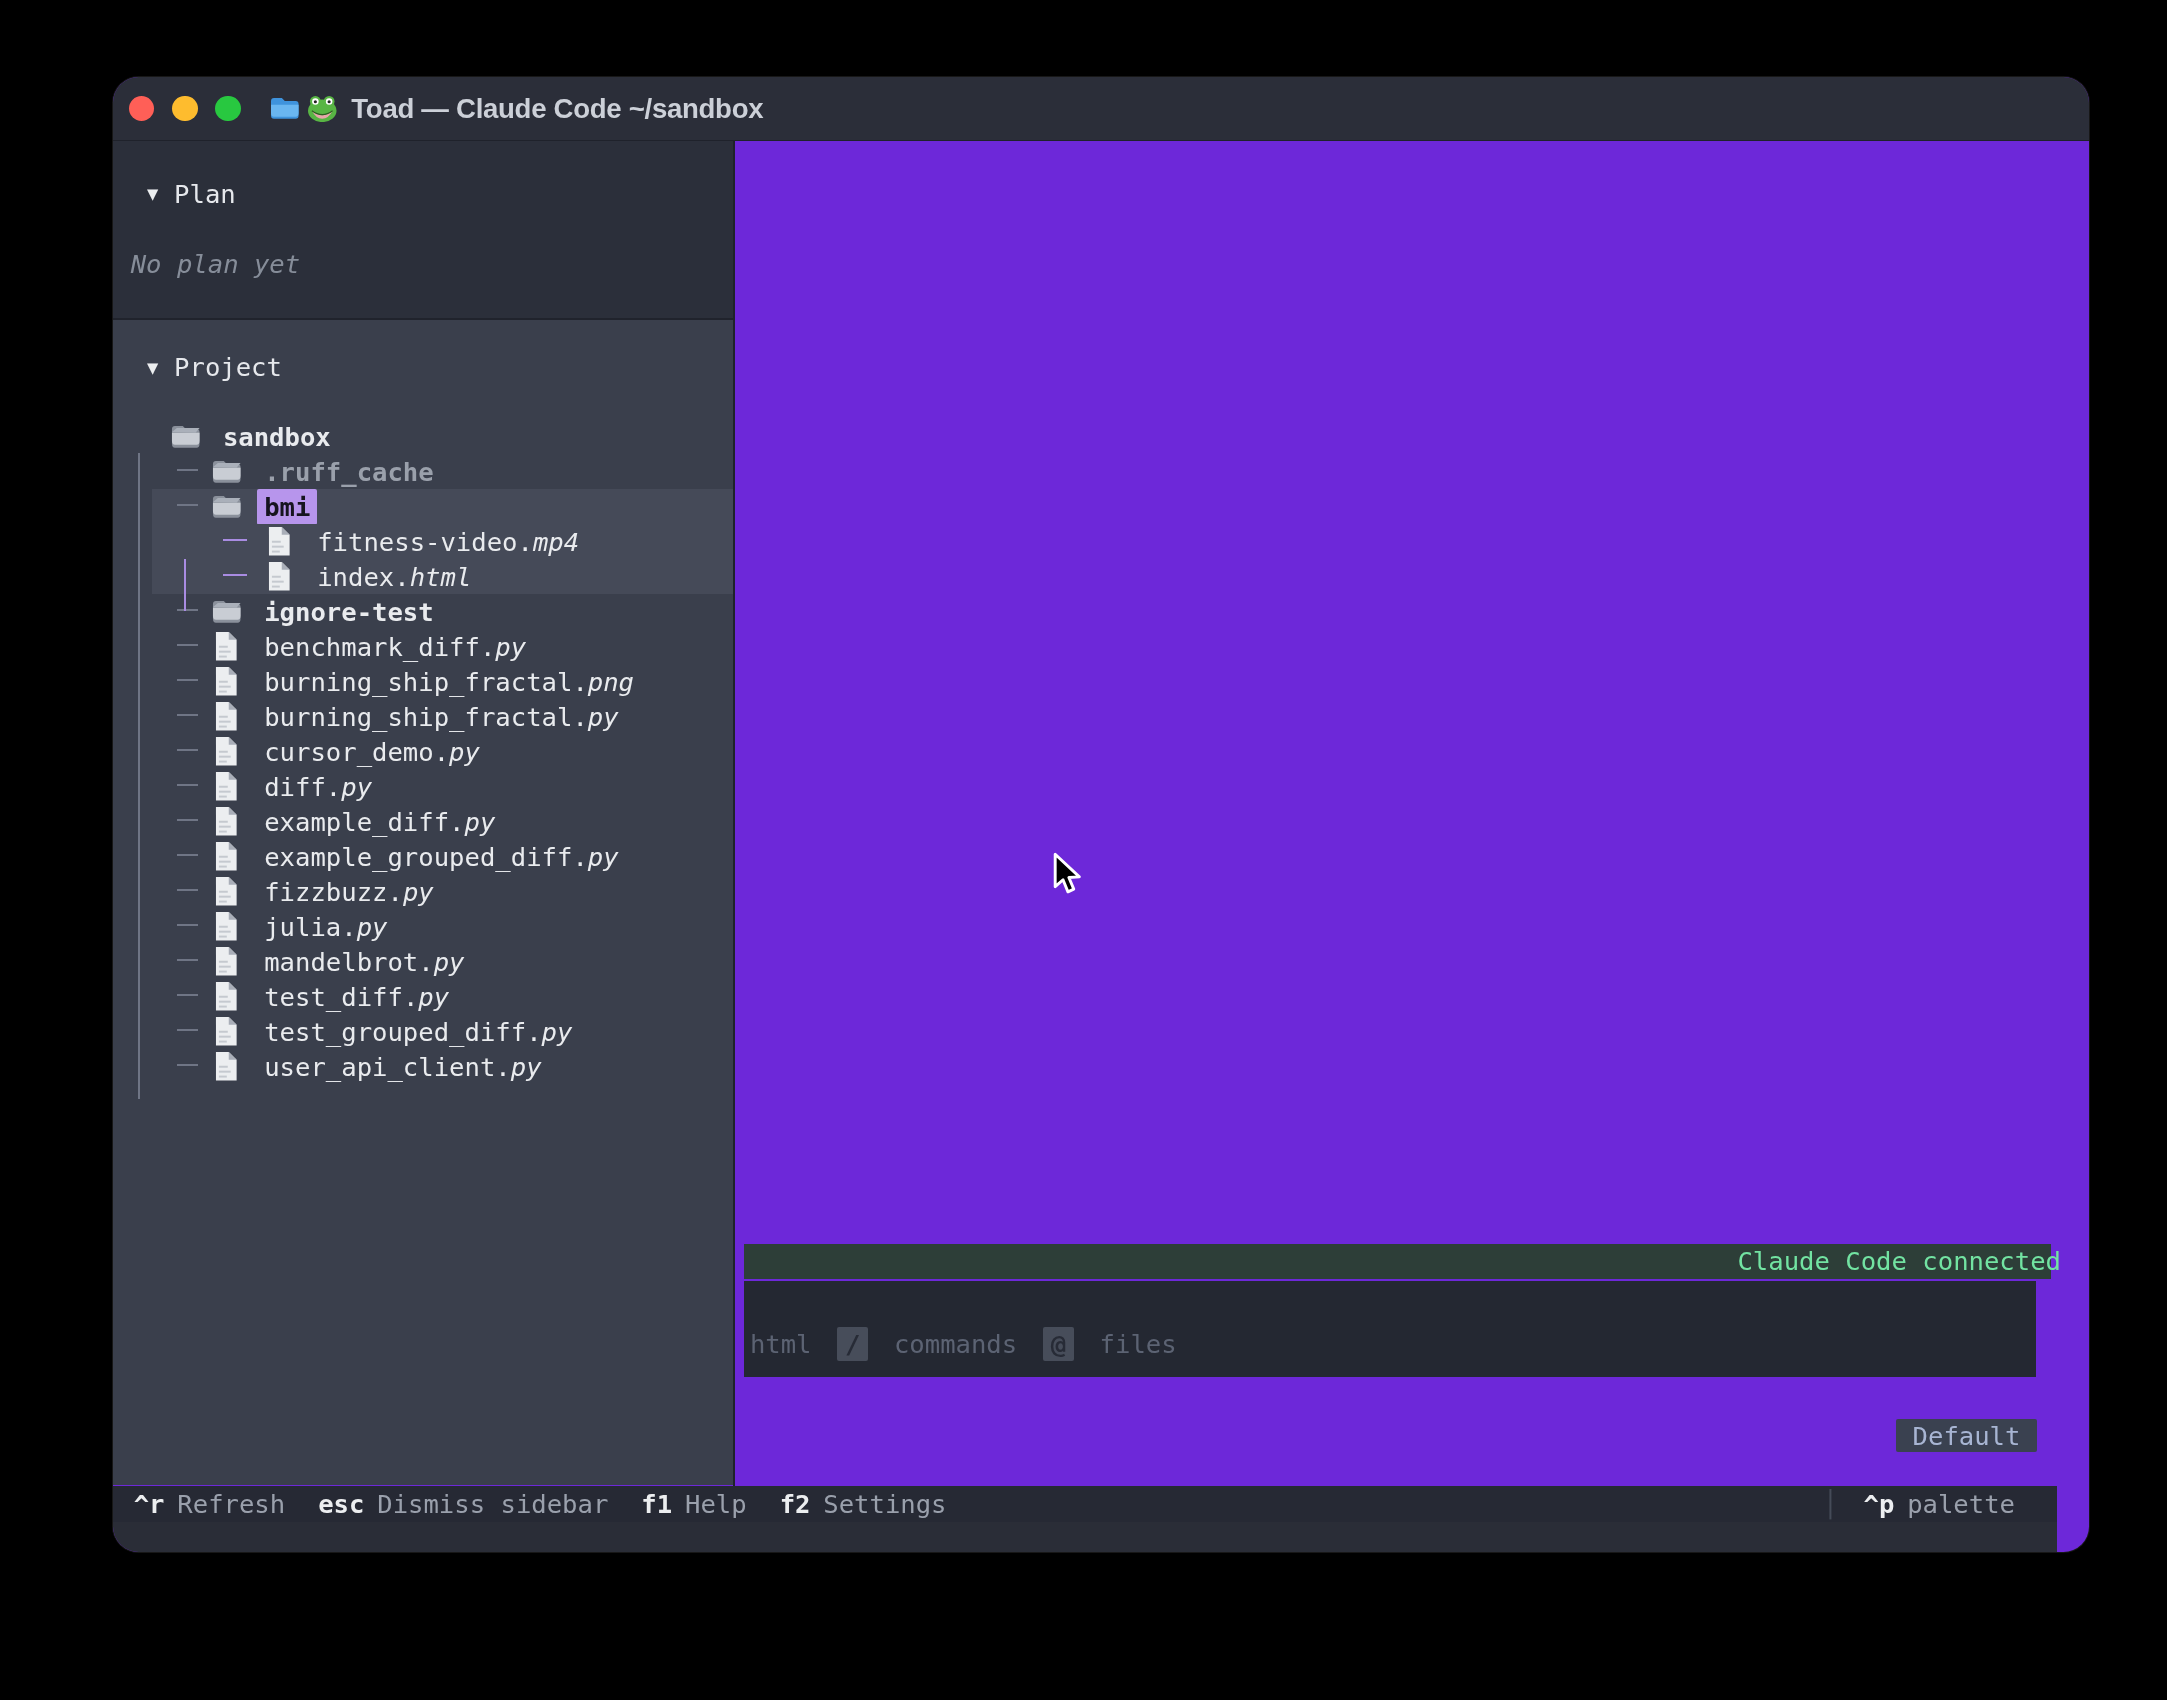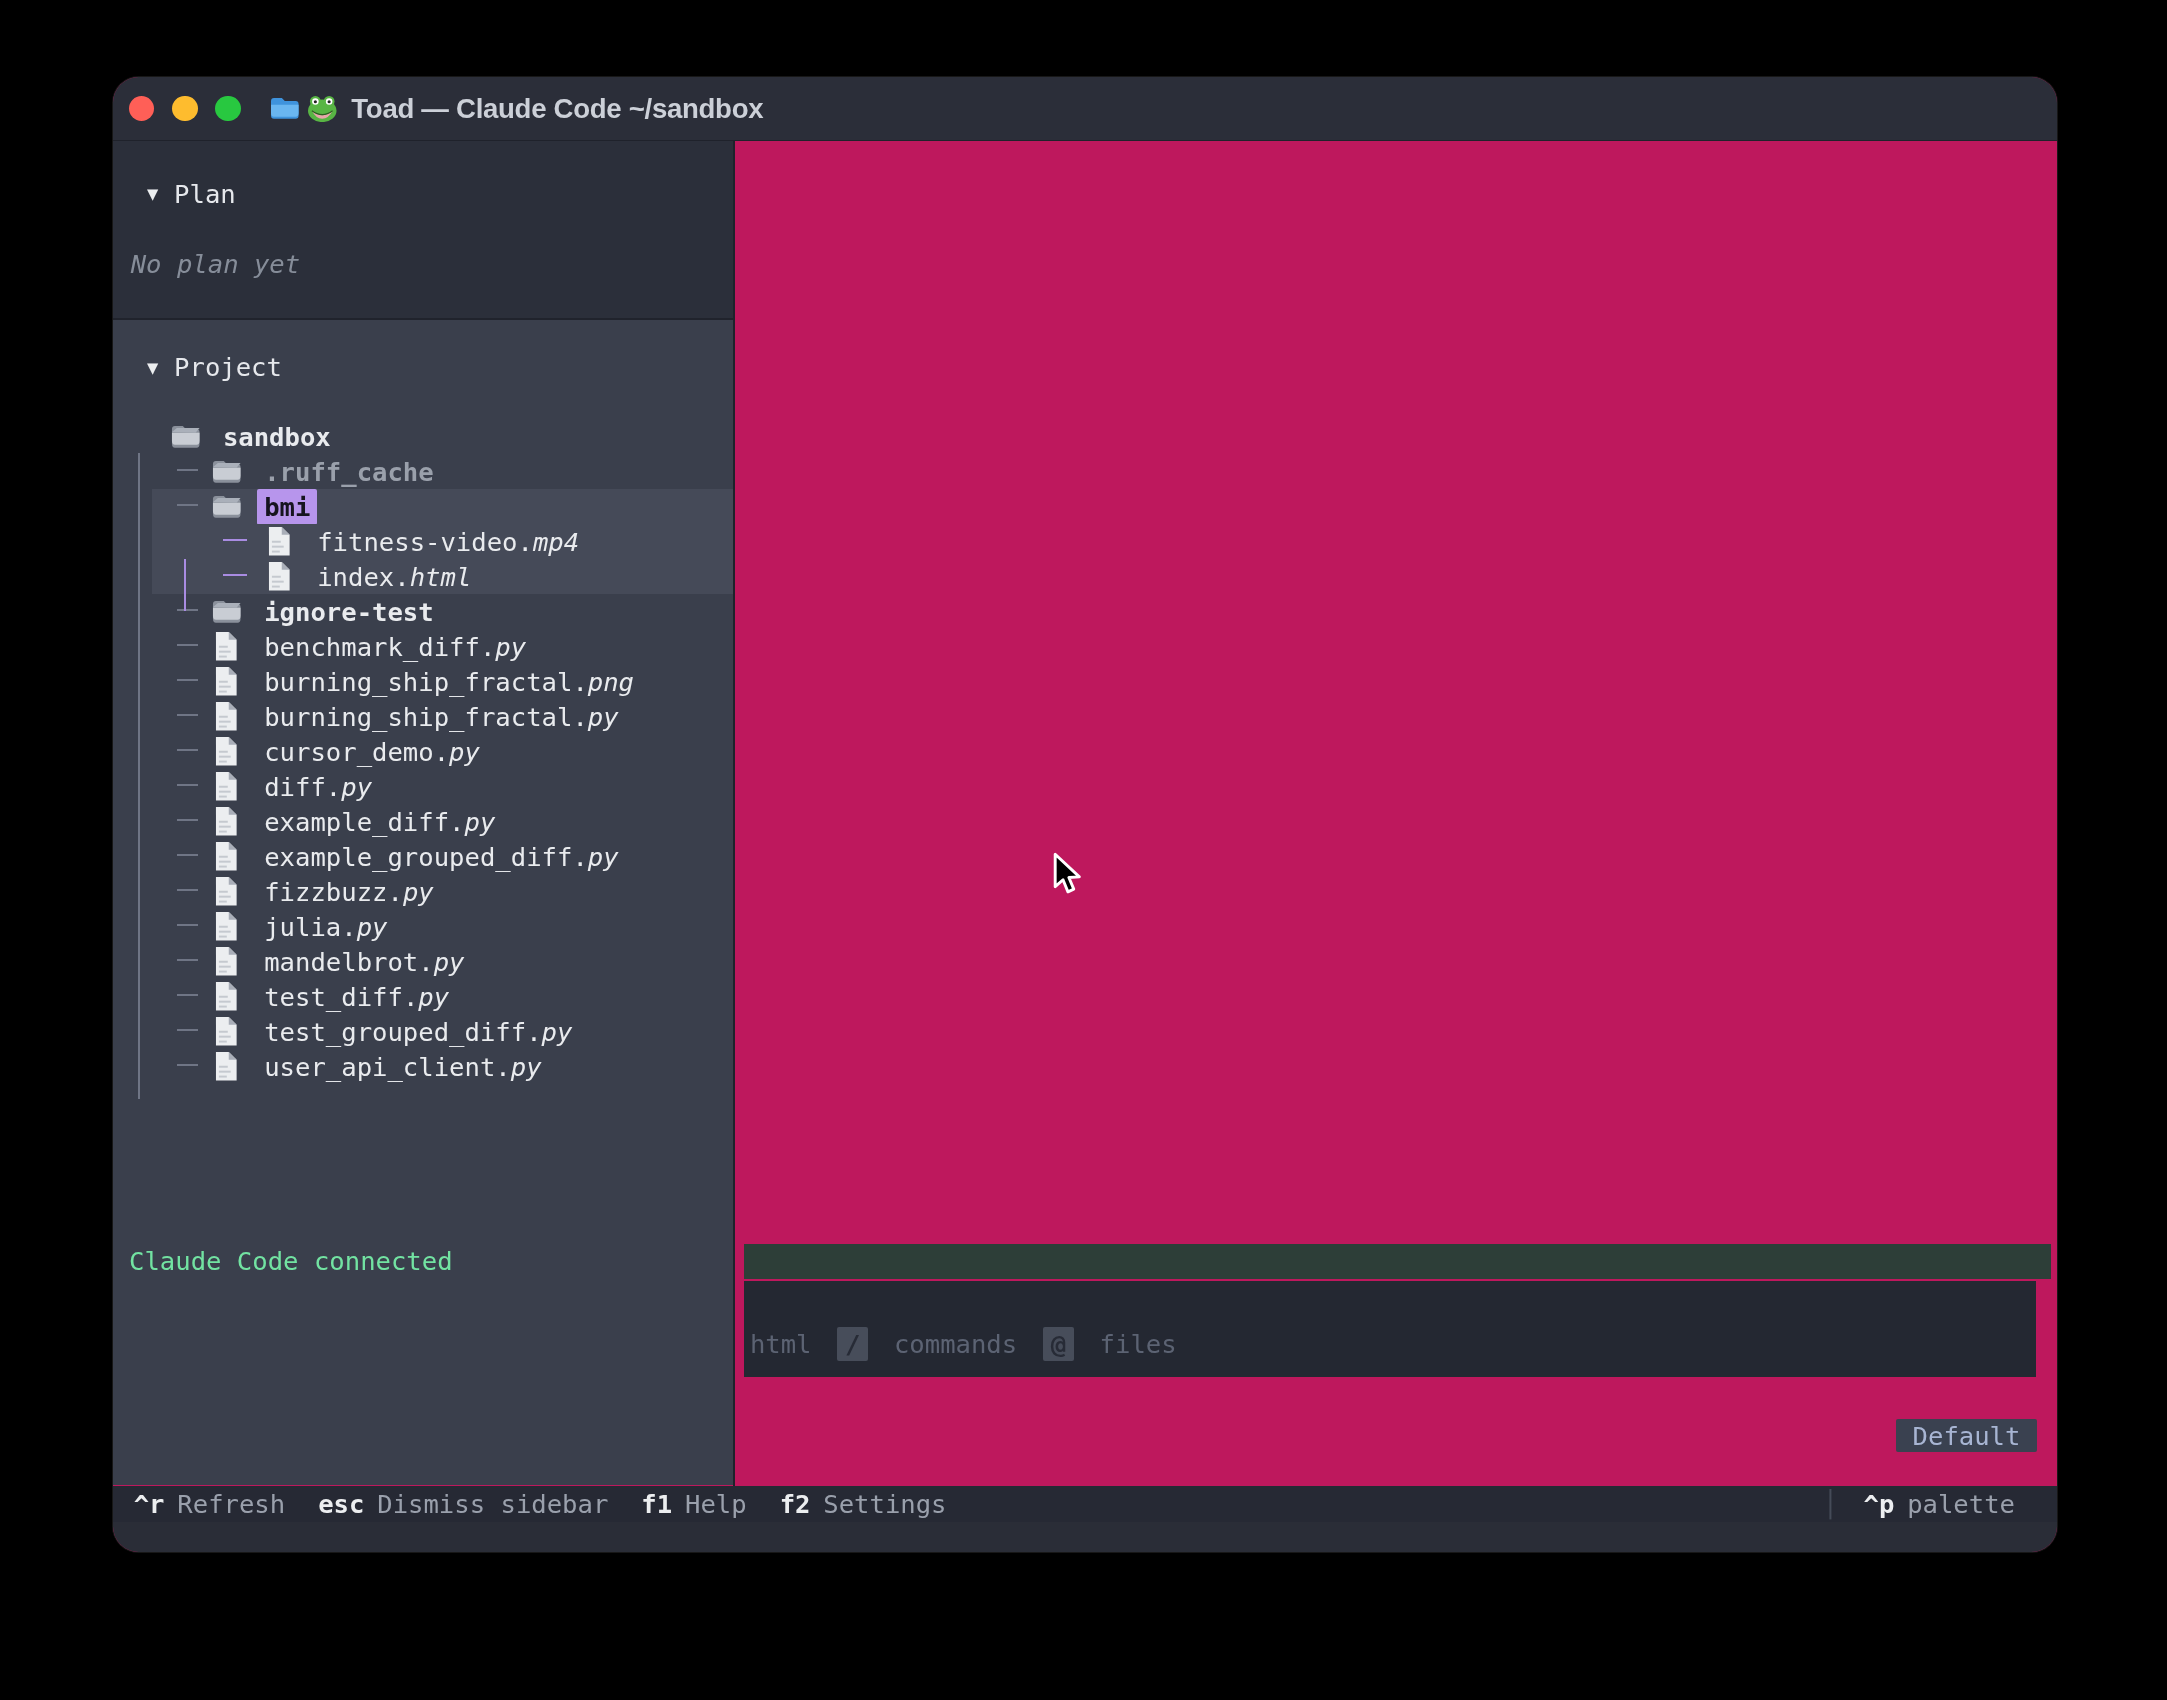--- a/index.html
+++ b/index.html
@@ -1,18 +1,18 @@
 <!DOCTYPE html>
 <html><head>
 <meta charset="utf-8">
 <style>
   html,body{margin:0;padding:0;background:#000;width:2167px;height:1700px;position:relative;
     font-family:"DejaVu Sans Mono", monospace;}
-  .window{position:absolute;left:113px;top:77px;width:1944px;height:1475px;background:#be185d;
-    border-radius:25.6px;overflow:hidden;box-shadow:0 0 0 1px rgba(255,255,255,.09);}
+  .window{position:absolute;left:113px;top:77px;width:1944px;height:1475px;background:#6d28d9;
+    border-radius:25.6px;overflow:hidden;box-shadow:0 0 0 1px rgba(255,255,255,.09);padding-left:32px;}
   
   .titlebar{position:absolute;left:0;top:0;width:100%;height:64px;background:#2b2e39;
     border-bottom:1px solid #1f222b;display:flex;align-items:center;box-sizing:border-box;}
   .tl{width:25.6px;height:25.6px;border-radius:50%;flex:none;}
   .tl.red{background:#ff5f57;margin-left:15.8px;}
   .tl.yellow{background:#febc2e;margin-left:17.7px;}
   .tl.green{background:#28c840;margin-left:17.7px;}
   .tb-ico{flex:none;display:inline-flex;}
   .title{font-family:"Liberation Sans", sans-serif;font-weight:bold;font-size:27.6px;color:#ccd0d8;
     margin-left:13.8px;letter-spacing:-0.3px;}
@@ -39,22 +39,22 @@
   .trunk{position:absolute;left:24.6px;top:34px;height:646px;border-left:2px solid #6f7585;}
   .trunk.purple{left:71px;top:140px;height:52px;border-left-color:#a98ce2;}
   .ticon{flex:none;width:31.5px;display:flex;justify-content:center;margin-right:21.7px;}
   .fname{color:#e9ebee;}
   .fname i{}
   .bold{font-weight:bold;}
   .dim{color:#9aa0ab;}
   .chip{background:#b795ec;color:#16141f;font-weight:bold;padding:3px 6.9px;margin-left:-6.9px;border-radius:2px;}
   
   .statusbar{position:absolute;left:631px;top:1167px;width:1307px;height:35px;background:#2d3e38;}
-  .statustext{position:absolute;left:16px;top:1167px;width:1944px;height:27px;line-height:35px;
-    text-align:left;color:#72e3a2;font-size:25.6px;pointer-events:none;}
+  .statustext{position:absolute;left:4px;top:1167px;width:1944px;height:27px;line-height:35px;
+    text-align:right;color:#72e3a2;font-size:25.6px;pointer-events:none;}
   .promptbox{position:absolute;left:631px;top:1204px;width:1292px;height:96px;background:#242832;
     display:flex;align-items:center;padding-top:29.6px;padding-left:5.9px;box-sizing:border-box;font-size:25.6px;}
   .hintlabel{color:#5c6373;}
   .badge{background:#474d5a;color:#272b36;font-weight:bold;padding:2px 7.9px;margin:0 25.6px;border-radius:2px;}
   .modechip{position:absolute;left:1783px;top:1342px;width:141px;height:33px;background:#3a4150;
     color:#a8b5d3;font-size:25.6px;display:flex;align-items:center;justify-content:center;border-radius:2px;}
   .cursor{position:absolute;left:938px;top:775px;}
   
   .footer{position:absolute;left:0;top:1409px;width:1944px;height:66px;
     background:linear-gradient(to bottom,#262934 0,#262934 36px,#2a2d37 36px,#2a2d37 100%);

